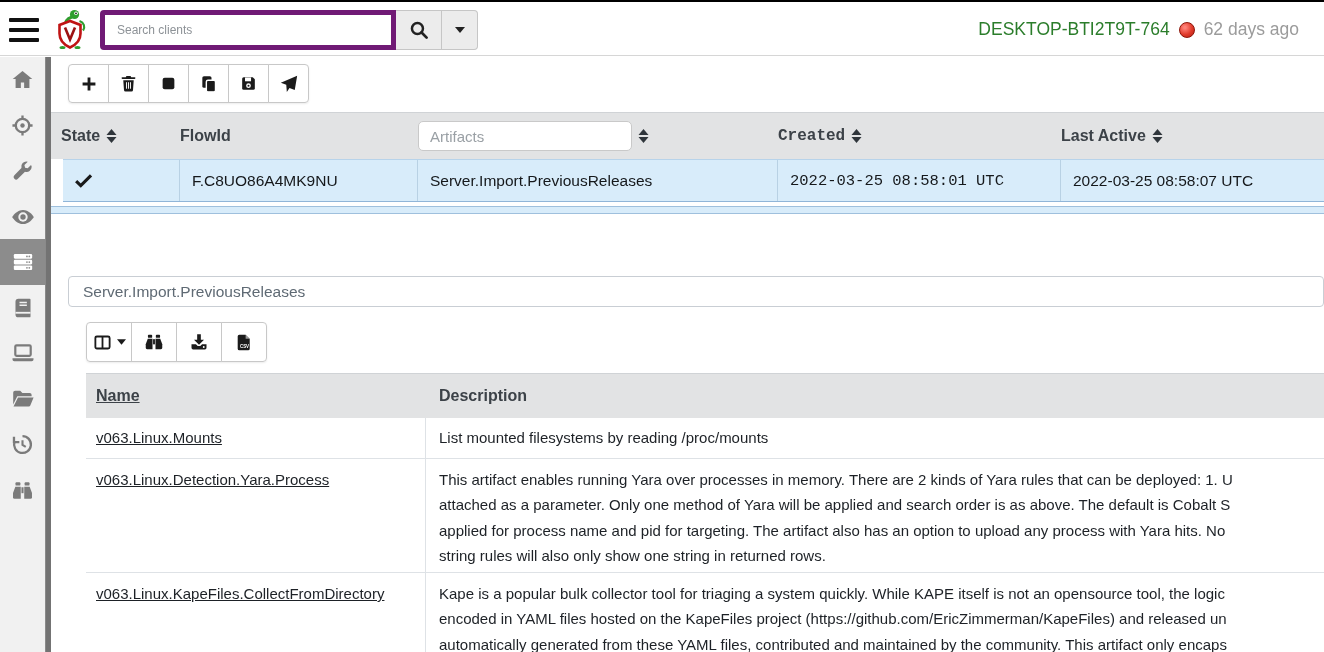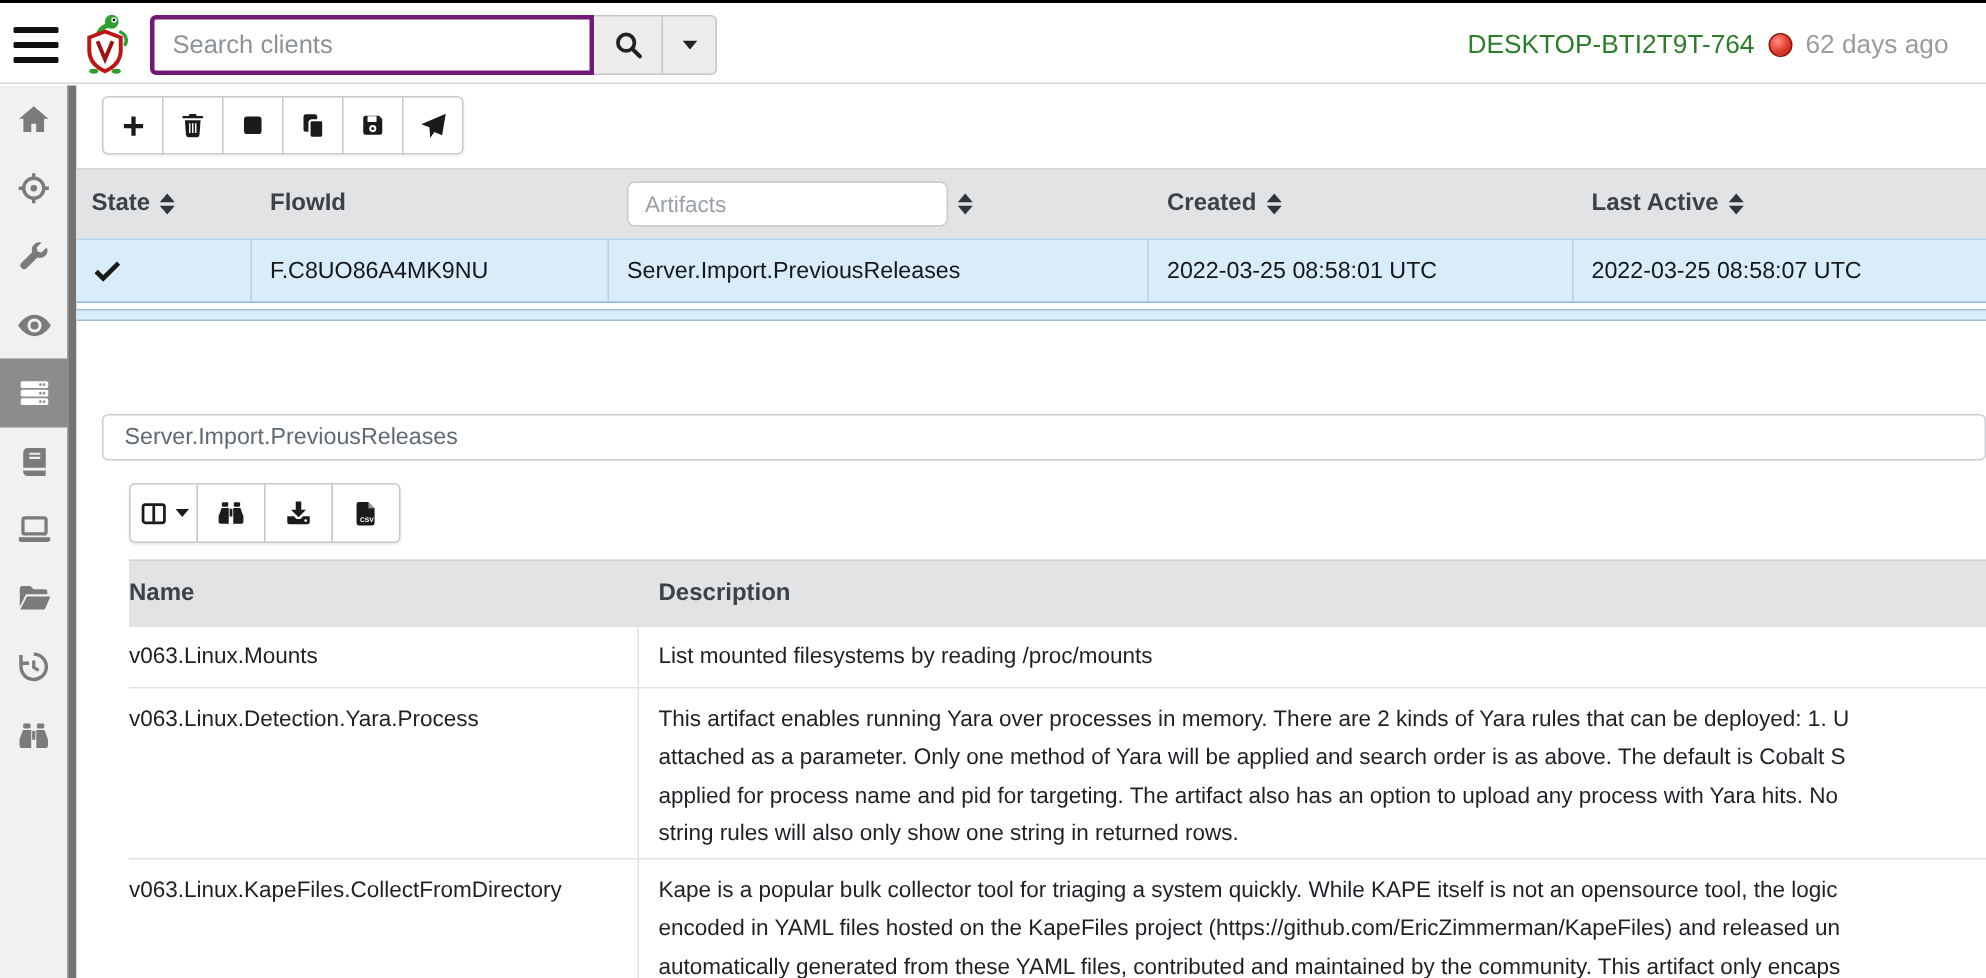--- a/index.html
+++ b/index.html
@@ -9,22 +9,22 @@
 
   
   .navbar { position: absolute; left: 0; top: 2px; width: 100%; height: 52px;
             background: #fff; border-bottom: 1px solid #d6d6d6;
             display: flex; align-items: center; }
   .hamburger { width: 30px; height: 24px; margin-left: 9px; display: flex;
                flex-direction: column; justify-content: space-between; cursor: pointer; }
   .hamburger span { display: block; height: 4px; background: #111; border-radius: 1px; }
   .logo { margin-left: 13px; }
   .searchgroup { display: flex; margin-left: 12px; height: 40px; }
-  .searchgroup input { width: 296px; height: 40px; border: 3px solid #701a75;
-                       border-radius: 4px 0 0 4px; padding: 0 12px; font-size: 17px;
+  .searchgroup input { width: 296px; height: 40px; border: 5px solid #701a75;
+                       border-radius: 4px 0 0 4px; padding: 0 12px; font-size: 12px;
                        font-family: "Liberation Sans", sans-serif; color: #444; outline: none; }
   .searchgroup input::placeholder { color: #8d9297; }
   .btn-plain { height: 40px; background: #ececec; border: 1px solid #c6c6c6;
                border-left: none; display: flex; align-items: center; justify-content: center;
                cursor: pointer; color: #222; }
   .btn-search { width: 46px; }
   .btn-caret { width: 36px; border-radius: 0 4px 4px 0; }
   .nav-right { margin-left: auto; margin-right: 25px; display: flex; align-items: center; gap: 9px; }
   .hostname { color: #2b7d2b; font-size: 17.5px; cursor: pointer; }
   .statusdot { width: 16px; height: 16px; border-radius: 50%;
@@ -55,28 +55,28 @@
 
   
   .flows-header { position: absolute; left: 0; right: 0; top: 55px; height: 47px;
                   background: #e2e3e4; border-top: 1px solid #d0d3d6;
                   display: flex; align-items: center;
                   font-weight: bold; font-size: 16px; color: #3c4248; }
   .fcell { display: flex; align-items: center; gap: 5px; padding-left: 12px; height: 100%; }
   .col-state { width: 117px; padding-left: 10px; }
   .col-flowid { width: 238px; }
   .col-artifacts { width: 360px; }
-  .col-created { width: 283px; }
+  .col-created { width: 283px; font-family: Liberation Mono, monospace; }
   .col-last { flex: 1; }
   .sort { color: #2f353b; cursor: pointer; display: flex; }
   .hdr-input { width: 214px; height: 30px; border: 1px solid #c9c9c9; border-radius: 5px;
                padding: 0 11px; font-size: 15px; font-family: "Liberation Sans", sans-serif;
                color: #444; outline: none; }
   .hdr-input::placeholder { color: #9aa0a5; }
-  .flows-row { position: absolute; left: 0; right: 0; top: 102px; height: 43px;
+  .flows-row { position: absolute; left: 12px; right: 0; top: 102px; height: 43px;
                background: #d8ecfa; border-top: 1px solid #b7d3ea; border-bottom: 1px solid #90b5d8;
                display: flex; align-items: center; font-size: 15.5px; color: #15181b; cursor: pointer; }
   .flows-row .fcell { border-right: 1px solid rgba(110,145,180,0.30); }
   .flows-row .fcell:last-child { border-right: none; }
   .flows-strip { position: absolute; left: 0; right: 0; top: 149px; height: 8px;
                  background: #d8ecfa; border-top: 1px solid #9fc0dd; border-bottom: 1px solid #9fc0dd; }
 
   
   .tabs { position: absolute; left: 17px; top: 174px; display: flex; gap: 2px; }
   .tab { height: 41px; line-height: 39px; padding: 0 21px; background: #d7d8d9;
@@ -91,21 +91,21 @@
                      font-family: "Liberation Sans", sans-serif; outline: none; }
 
   .toolbar-results { position: absolute; left: 35px; top: 265px; }
   .toolbar-results .tbtn { width: 46px; height: 40px; gap: 5px; }
 
   
   .results { position: absolute; left: 35px; right: 0; top: 316px; }
   .r-header { height: 45px; background: #e2e3e4; border-top: 1px solid #d0d3d6;
               display: flex; align-items: center; font-weight: bold; font-size: 16px;
               color: #3c4248; }
-  .r-name { width: 340px; padding-left: 0; flex: none; }
+  .r-name { width: 340px; padding-left: 10px; flex: none; text-decoration: underline; }
   .r-desc { flex: 1; padding-left: 13px; }
   .r-row { display: flex; border-bottom: 1px solid #dee2e6; font-size: 15px; color: #1d2126;
            align-items: stretch; cursor: pointer; }
   .r-row .r-name { padding-top: 8px; padding-bottom: 8px; white-space: nowrap;
                    border-right: 1px solid #dee2e6; line-height: 25px; }
   .r-row .r-desc { padding-top: 8px; padding-bottom: 8px; white-space: pre;
                    overflow: hidden; line-height: 25.4px; }
   .row-mounts { height: 41px; } .row-mounts .r-name, .row-mounts .r-desc { padding-top: 7px; }
   .row-yara { height: 114px; }
   .row-kape { height: 120px; }

